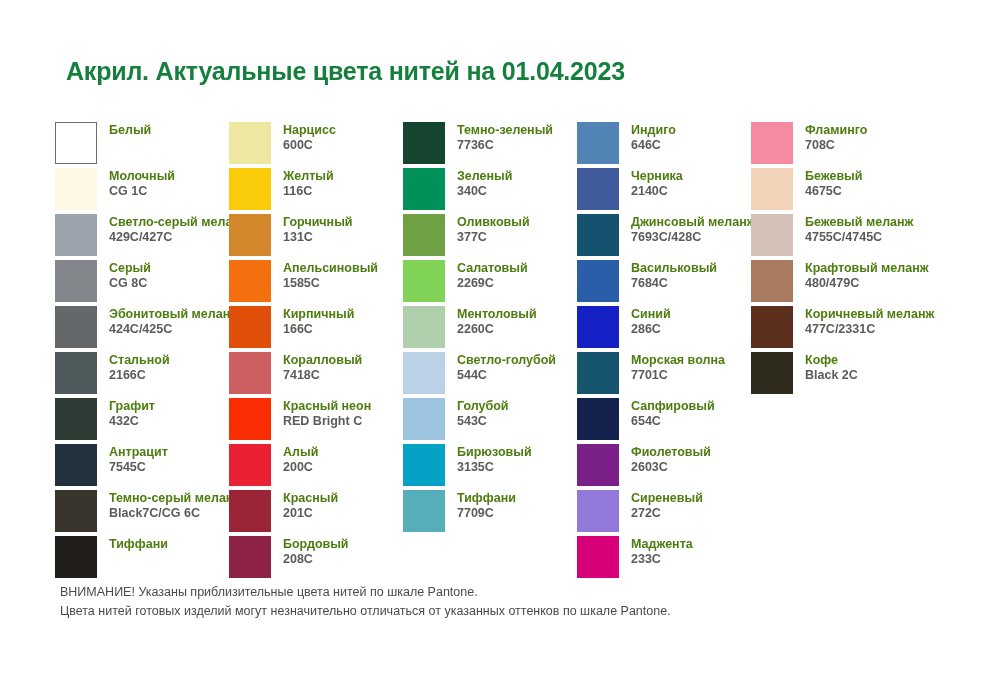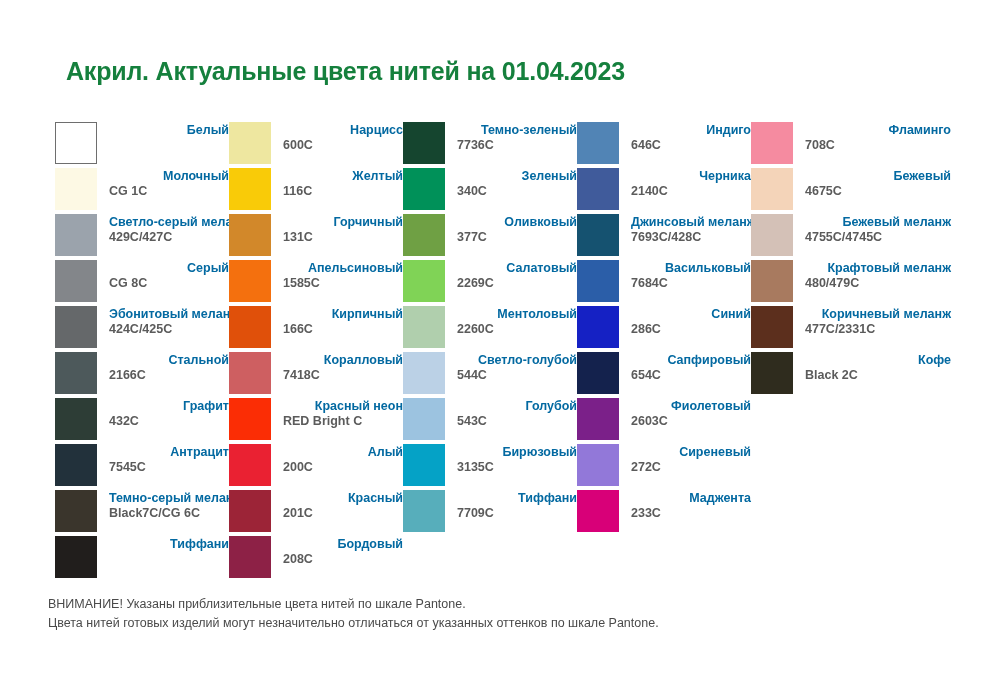--- a/index.html
+++ b/index.html
@@ -62,40 +62,38 @@
   }
   .labels {
     padding-left: 12px;
     padding-top: 1px;
     flex: 1 1 auto;
     min-width: 0;
   }
   .cname {
     font-size: 12.5px;
     font-weight: bold;
-    color: #0369a1;
+    color: #4d7c0f;
     line-height: 15px;
     white-space: nowrap;
-    text-align: right;
   }
   .ccode {
     font-size: 12.5px;
     font-weight: bold;
     color: #5b5b5b;
     line-height: 15px;
     white-space: nowrap;
   }
   .footer {
     position: absolute;
-    left: 48px;
+    left: 60px;
     top: 583px;
     font-size: 12.5px;
     color: #4a4a4a;
     line-height: 19px;
-    margin-top: 12px;
   }
   .footer div {
     white-space: nowrap;
   }
 </style>
 </head>
 <body>
 
 <div class="page">
 
@@ -342,20 +340,27 @@
         <div class="labels">
           <div class="cname">Васильковый</div>
           <div class="ccode">7684C</div>
         </div>
       </div>
       <div class="row">
         <div class="swatch" style="background:#1521c4"></div>
         <div class="labels">
           <div class="cname">Синий</div>
           <div class="ccode">286C</div>
+        </div>
+      </div>
+      <div class="row">
+        <div class="swatch" style="background:#16556e"></div>
+        <div class="labels">
+          <div class="cname">Морская волна</div>
+          <div class="ccode">7701C</div>
         </div>
       </div>
       <div class="row">
         <div class="swatch" style="background:#14224d"></div>
         <div class="labels">
           <div class="cname">Сапфировый</div>
           <div class="ccode">654C</div>
         </div>
       </div>
       <div class="row">

